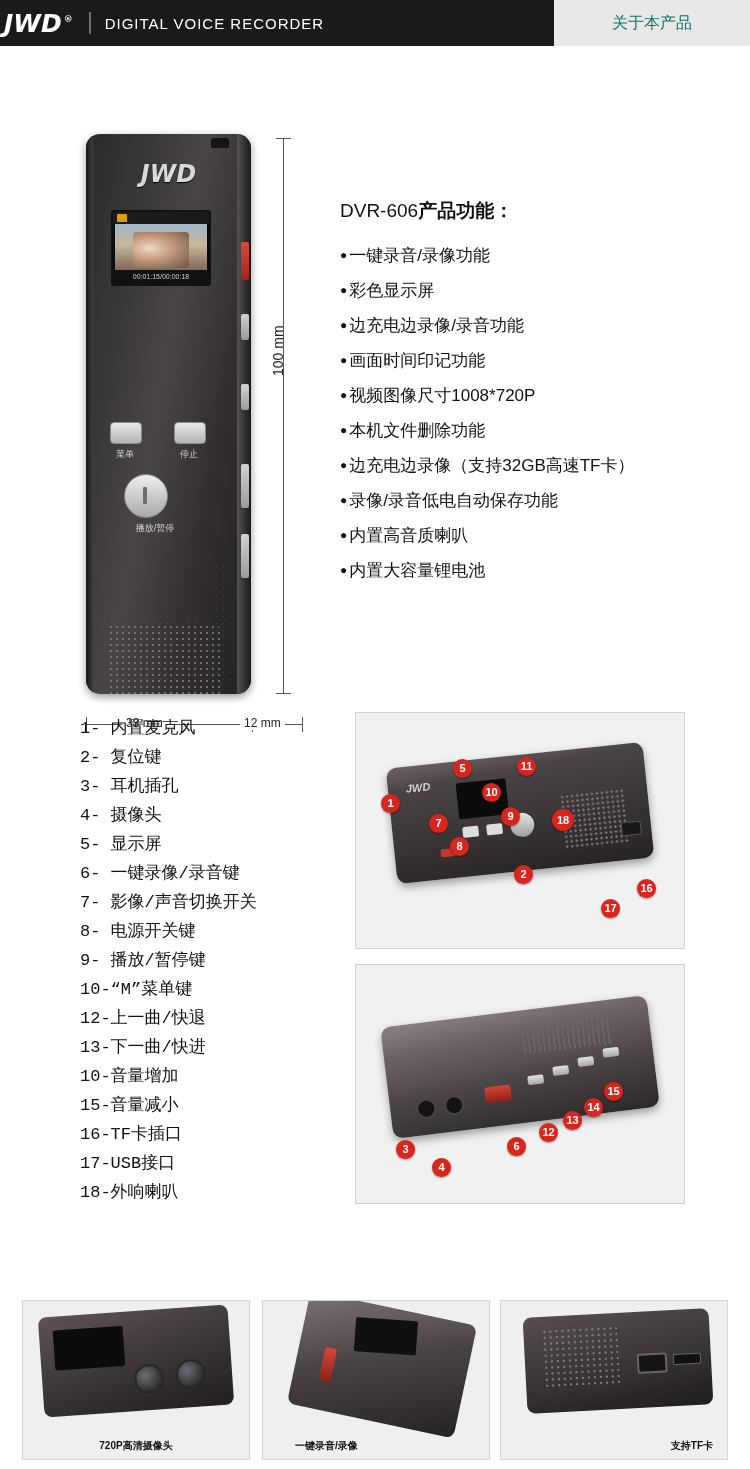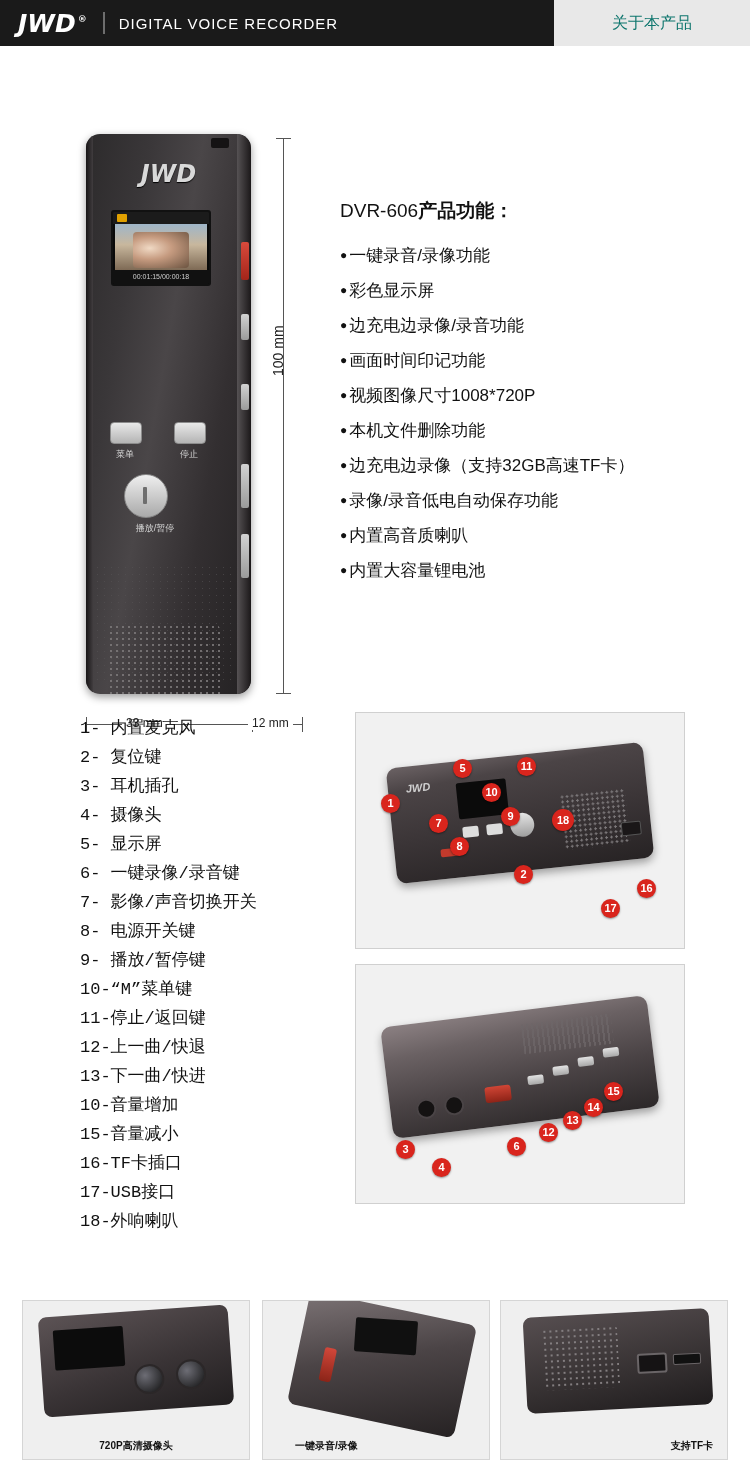--- a/index.html
+++ b/index.html
@@ -15,21 +15,21 @@
   
   .header{
     position:relative;
     height:46px;
     background:#1a1a1a;
     display:flex;
     align-items:center;
   }
   .brand{
     display:flex;align-items:center;
-    padding-left:18px;
+    padding-left:4px;
   }
   .brand-logo{
     font-family:"DejaVu Sans",sans-serif;
     font-weight:bold;
     font-style:italic;
     font-size:25px;
     color:#ffffff;
     letter-spacing:0px;
   }
   .brand-r{
@@ -144,21 +144,21 @@
   .dim-v-label{
     position:absolute;left:270px;top:330px;
     transform:rotate(-90deg);transform-origin:left top;
     font-size:14px;color:#222;white-space:nowrap;
   }
   .dim-h{position:absolute;left:86px;top:678px;width:166px;height:1px;background:#555;}
   .dim-h2{position:absolute;left:256px;top:678px;width:46px;height:1px;background:#555;}
   .tick{position:absolute;width:1px;height:15px;background:#555;top:671px;}
   .dim-lbl{position:absolute;font-size:12px;color:#222;background:#fff;padding:0 4px;}
   .lbl33{left:122px;top:670px;}
-  .lbl12{left:248px;top:670px;}
+  .lbl12{left:240px;top:670px;}
 
   
   .features{
     position:absolute;left:340px;top:152px;width:400px;
   }
   .feat-title{font-size:19px;font-weight:bold;color:#111;margin-bottom:14px;}
   .feat-title .model{font-weight:normal;}
   .feat-li{
     font-size:17px;color:#111;line-height:34px;white-space:nowrap;
   }
@@ -321,21 +321,20 @@
       <div class="legend-li">1- 内置麦克风</div>
       <div class="legend-li">2- 复位键</div>
       <div class="legend-li">3- 耳机插孔</div>
       <div class="legend-li">4- 摄像头</div>
       <div class="legend-li">5- 显示屏</div>
       <div class="legend-li">6- 一键录像/录音键</div>
       <div class="legend-li">7- 影像/声音切换开关</div>
       <div class="legend-li">8- 电源开关键</div>
       <div class="legend-li">9- 播放/暂停键</div>
       <div class="legend-li">10-“M”菜单键</div>
-      <div class="legend-li">11-停止/返回键</div>
       <div class="legend-li">12-上一曲/快退</div>
       <div class="legend-li">13-下一曲/快进</div>
       <div class="legend-li">10-音量增加</div>
       <div class="legend-li">15-音量减小</div>
       <div class="legend-li">16-TF卡插口</div>
       <div class="legend-li">17-USB接口</div>
       <div class="legend-li">18-外响喇叭</div>
     </div>
 
     <div class="photo ph1">

